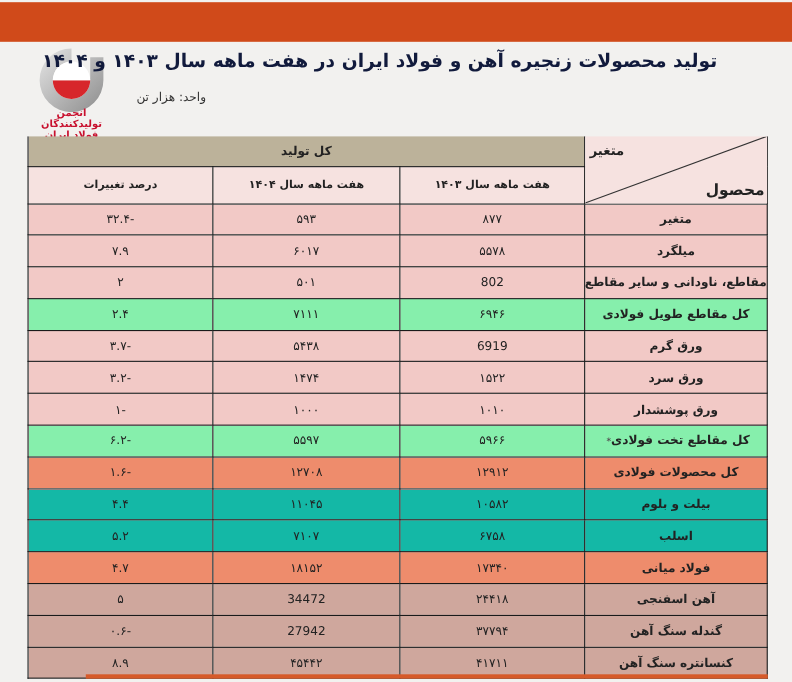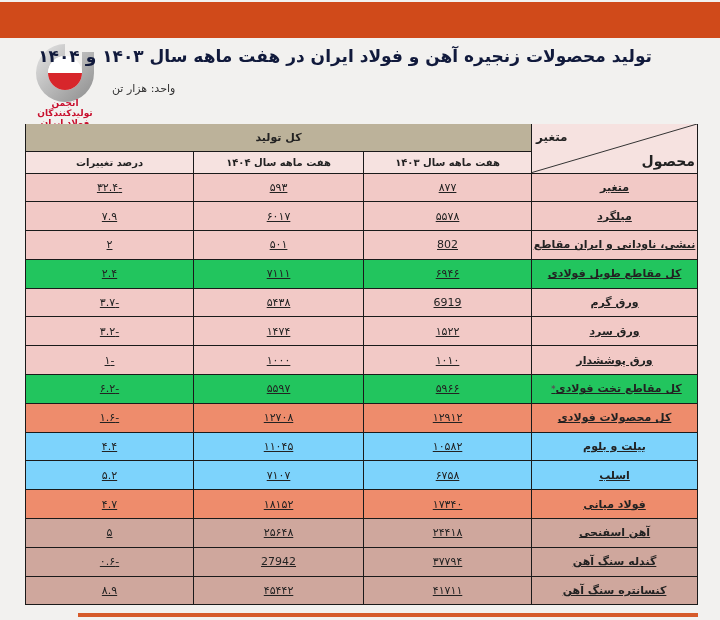--- a/index.html
+++ b/index.html
@@ -20,60 +20,60 @@
       position: absolute; left: 26px; top: 98px; width: 78px;
       text-align: center; direction: rtl;
       color: #c8102e; font-size: 9px; font-weight: bold; line-height: 10px;
     }
     .title {
       position: absolute; right: 68px; top: 46px;
       direction: rtl; font-size: 17px; font-weight: bold; color: #111a3c;
       white-space: nowrap;
     }
     .unit {
-      position: absolute; left: 112px; top: 82px; direction: rtl;
+      position: absolute; left: 124px; top: 82px; direction: rtl;
       font-size: 11px; color: #333;
     }
     table.data {
       position: absolute; left: 25px; top: 124px; width: 672px;
       border-collapse: collapse; direction: rtl; table-layout: fixed;
     }
     table.data td, table.data th {
       border: 1.5px solid #1a1a1a;
       text-align: center; vertical-align: middle;
       font-size: 11px; color: #222;
       overflow: hidden; white-space: nowrap;
     }
     col.c-product { width: 166px; }
     col.c-1403 { width: 168px; }
     col.c-1404 { width: 170px; }
     col.c-change { width: 168px; }
     tr.h1 th { height: 27px; margin-left: 12px; }
-    tr.h2 th { height: 22px; }
+    tr.h2 th { height: 34px; }
     .hdr-group { background: #bcb29a; font-size: 14px; font-weight: bold; border-top: none !important; }
     .hdr-corner {
       position: relative; background: #f6e2e0; border-top: none !important;
     }
     .hdr-corner .diag {
       position: absolute; left: 0; top: 0; width: 100%; height: 100%;
     }
     .hdr-corner .lbl-var {
       position: absolute; left: 4px; top: 6px; font-size: 12px; font-weight: bold;
     }
     .hdr-corner .lbl-prod {
       position: absolute; right: 2px; bottom: 4px; font-size: 14px; font-weight: bold;
     }
     tr.h2 th.sub { background: #f6e2e0; font-weight: bold; font-size: 10px; }
-    tr.row td { height: 28.8px; text-decoration: underline; }
+    tr.row td { height: 28.8px; }
     tr.row td.prod { font-weight: bold; font-size: 11px; }
     tr.row td.prod .star { font-size: 8px; color: #555; margin-left: 4px; }
     .t-pink td { background: #f2c9c6; }
-    .t-grey td { background: #22c55e; }
+    .t-grey td { background: #86efac; }
     .t-orange td { background: #ee8c6c; }
-    .t-peach td { background: #7dd3fc; }
+    .t-peach td { background: #14b8a6; }
     .t-brown td { background: #cfa79d; }
     .bottom-line {
       position: absolute; left: 78px; top: 613px; width: 620px; height: 4px;
       background: #d65a2a;
     }
   </style>
 </head>
 <body>
 
 <div class="banner"></div>
@@ -130,21 +130,21 @@
         <td>۵۹۳</td>
         <td>-۳۲.۴</td>
       </tr>
       <tr class="row t-pink">
         <td class="prod"><span>میلگرد</span></td>
         <td>۵۵۷۸</td>
         <td>۶۰۱۷</td>
         <td>۷.۹</td>
       </tr>
       <tr class="row t-pink">
-        <td class="prod"><span>نبشی، ناودانی و ایران مقاطع</span></td>
+        <td class="prod"><span>مقاطع، ناودانی و سایر مقاطع</span></td>
         <td>802</td>
         <td>۵۰۱</td>
         <td>۲</td>
       </tr>
       <tr class="row t-grey">
         <td class="prod"><span>کل مقاطع طویل فولادی</span></td>
         <td>۶۹۴۶</td>
         <td>۷۱۱۱</td>
         <td>۲.۴</td>
       </tr>
@@ -192,21 +192,21 @@
       </tr>
       <tr class="row t-orange">
         <td class="prod"><span>فولاد میانی</span></td>
         <td>۱۷۳۴۰</td>
         <td>۱۸۱۵۲</td>
         <td>۴.۷</td>
       </tr>
       <tr class="row t-brown">
         <td class="prod"><span>آهن اسفنجی</span></td>
         <td>۲۴۴۱۸</td>
-        <td>۲۵۶۴۸</td>
+        <td>34472</td>
         <td>۵</td>
       </tr>
       <tr class="row t-brown">
         <td class="prod"><span>گندله سنگ آهن</span></td>
         <td>۳۷۷۹۴</td>
         <td>27942</td>
         <td>-۰.۶</td>
       </tr>
       <tr class="row t-brown">
         <td class="prod"><span>کنسانتره سنگ آهن</span></td>

